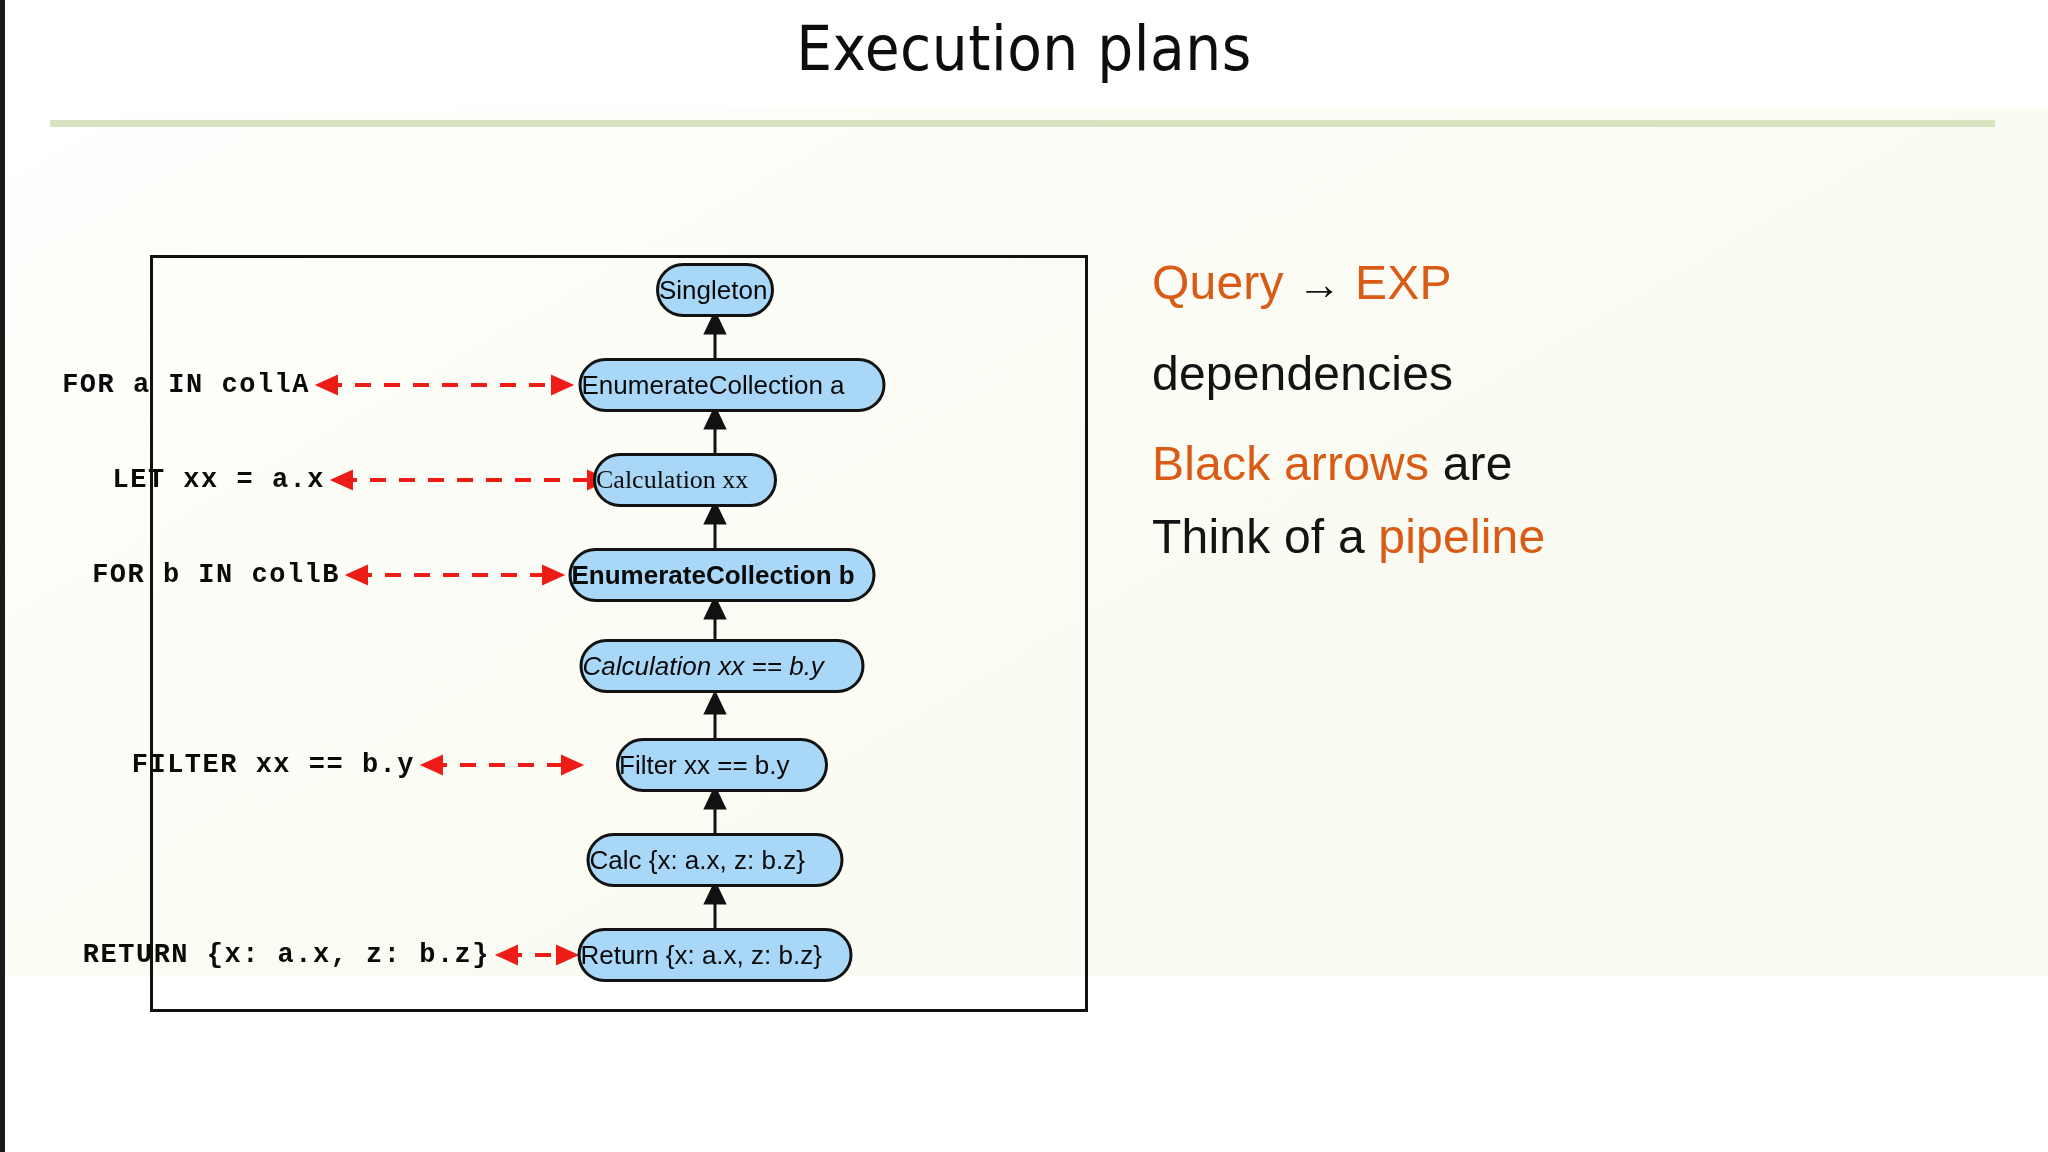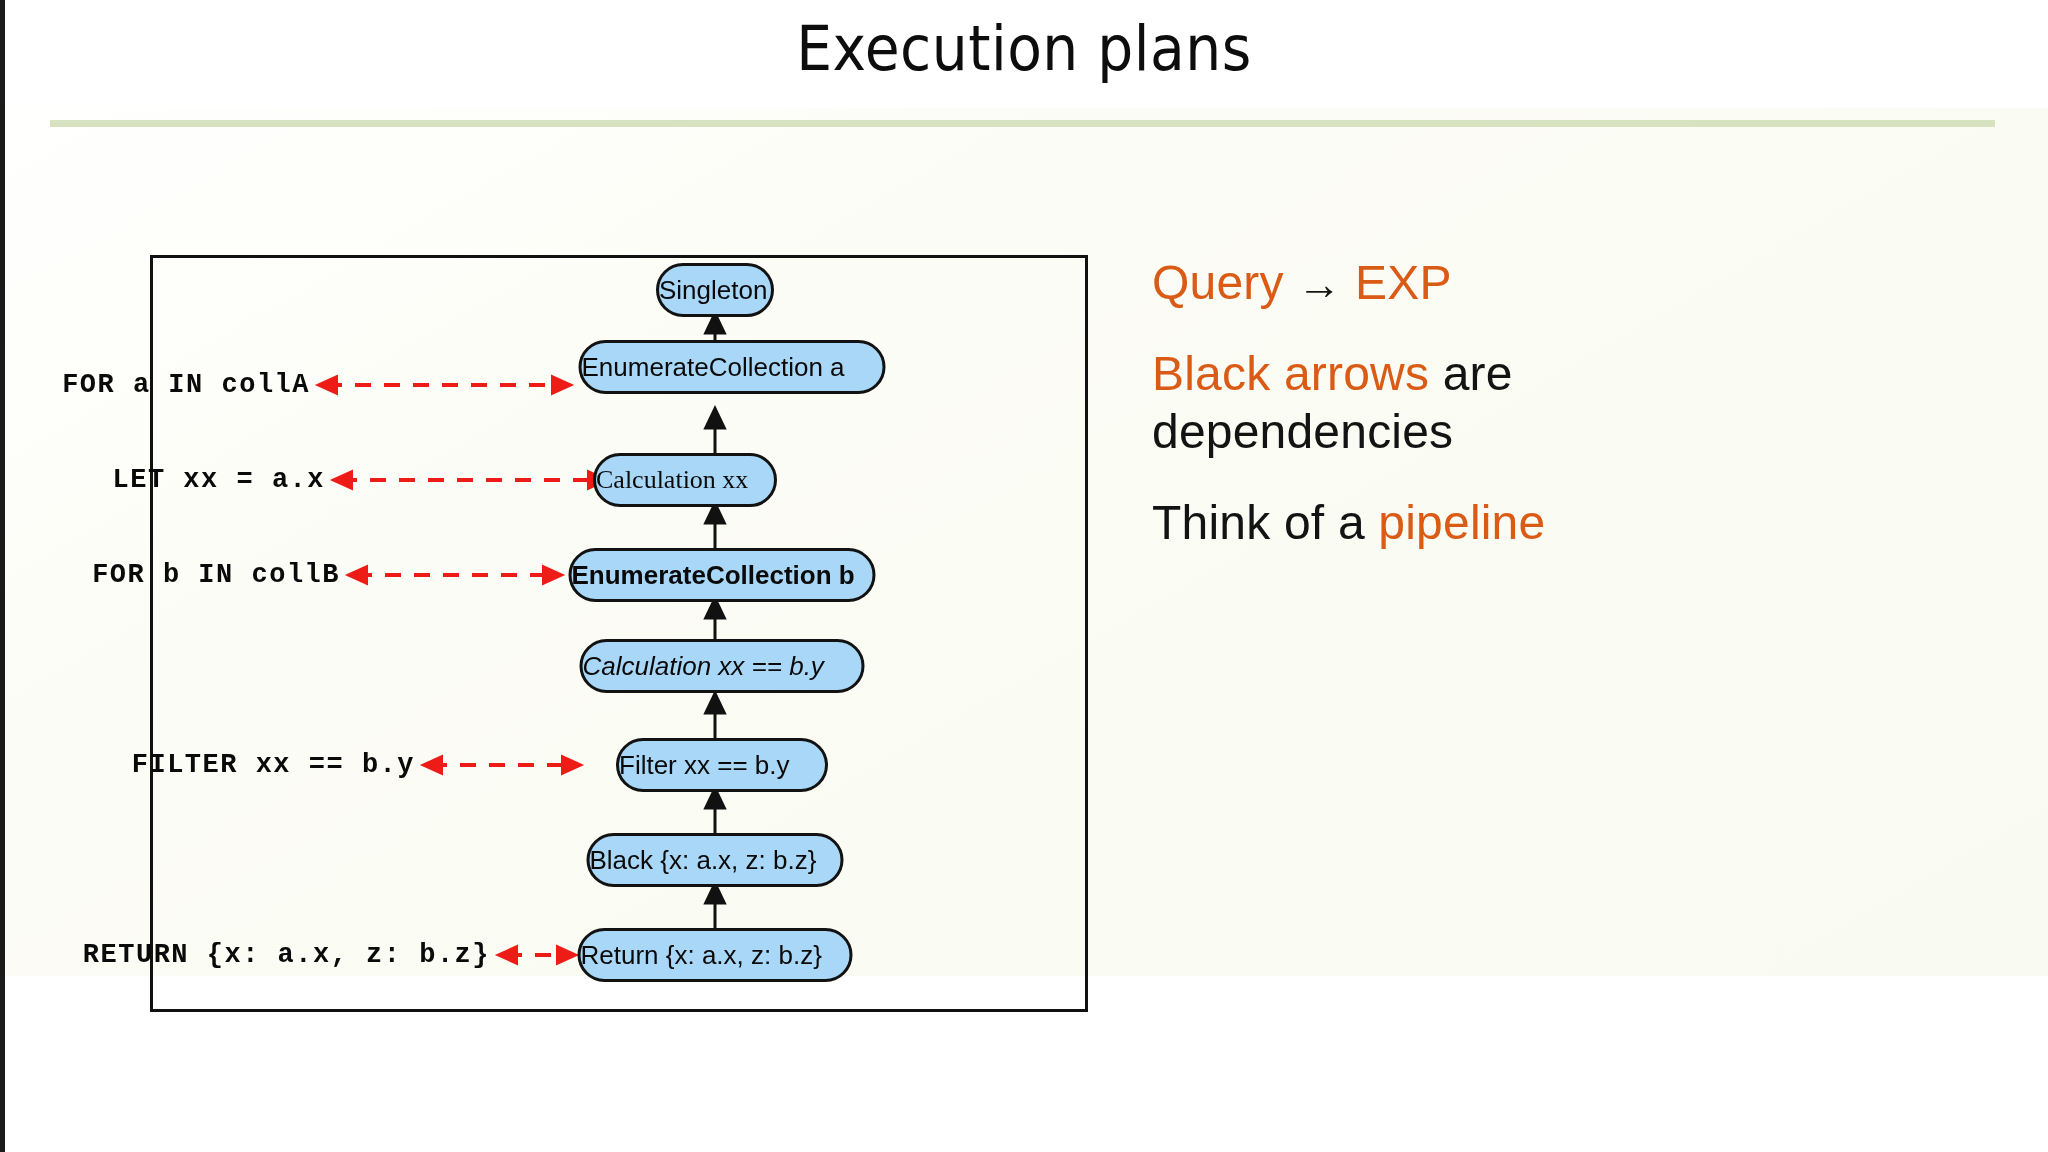--- a/index.html
+++ b/index.html
@@ -166,62 +166,62 @@
         <line x1="206" x2="404" y1="320" y2="320" stroke="#ee1c16" stroke-width="4" stroke-dasharray="16 13" marker-start="url(#red-head-start)" marker-end="url(#red-head-end)"></line>
         <line x1="281" x2="423" y1="510" y2="510" stroke="#ee1c16" stroke-width="4" stroke-dasharray="16 13" marker-start="url(#red-head-start)" marker-end="url(#red-head-end)"></line>
         <line x1="356" x2="418" y1="700" y2="700" stroke="#ee1c16" stroke-width="4" stroke-dasharray="16 13" marker-start="url(#red-head-start)" marker-end="url(#red-head-end)"></line>
       </g>
   </svg>
 
   <div id="node-layer">
       <div class="node" style="left: 715px; top: 263px; width: 118px;">
         <span>Singleton</span>
       </div>
-      <div class="node" style="left: 732px; top: 340px; width: 307px;">
+      <div class="node" style="left: 732px; top: 358px; width: 307px;">
         <span>EnumerateCollection a</span>
       </div>
       <div class="node" style="left: 685px; top: 453px; width: 184px; font-family: Liberation Serif, serif;">
         <span>Calculation xx</span>
       </div>
       <div class="node" style="left: 722px; top: 548px; width: 307px; font-weight: bold;">
         <span>EnumerateCollection b</span>
       </div>
       <div class="node" style="left: 722px; top: 639px; width: 285px; font-style: italic;">
         <span>Calculation xx == b.y</span>
       </div>
       <div class="node" style="left: 722px; top: 738px; width: 212px;">
         <span>Filter xx == b.y</span>
       </div>
       <div class="node" style="left: 715px; top: 833px; width: 257px;">
-        <span>Black {x: a.x, z: b.z}</span>
+        <span>Calc {x: a.x, z: b.z}</span>
       </div>
       <div class="node" style="left: 715px; top: 928px; width: 275px;">
         <span>Return {x: a.x, z: b.z}</span>
       </div>
     </div>
   <div id="query-layer">
       <div class="query-label" style="left: -290px; width: 600px; top: 385px;">FOR a IN collA</div>
       <div class="query-label" style="left: -275px; width: 600px; top: 480px;">LET xx = a.x</div>
       <div class="query-label" style="left: -260px; width: 600px; top: 575px;">FOR b IN collB</div>
       <div class="query-label" style="left: -185px; width: 600px; top: 765px;">FILTER xx == b.y</div>
       <div class="query-label" style="left: -110px; width: 600px; top: 955px;">RETURN {x: a.x, z: b.z}</div>
     </div>
 
   <div id="notes">
     <div class="note-line note-1">
       <span class="orange">Query</span>
       <span class="arrow-glyph">→</span>
       <span class="orange">EXP</span>
     </div>
+    <div class="note-line note-3">
+      <span class="black">dependencies</span>
+    </div>
     <div class="note-line note-2">
       <span class="orange">Black arrows</span>
       <span class="black">are</span>
     </div>
-    <div class="note-line note-3">
-      <span class="black">dependencies</span>
-    </div>
     <div class="note-line note-4">
       <span class="black">Think of a</span>
       <span class="orange">pipeline</span>
     </div>
   </div>
 
 </div>
 
 </body></html>

